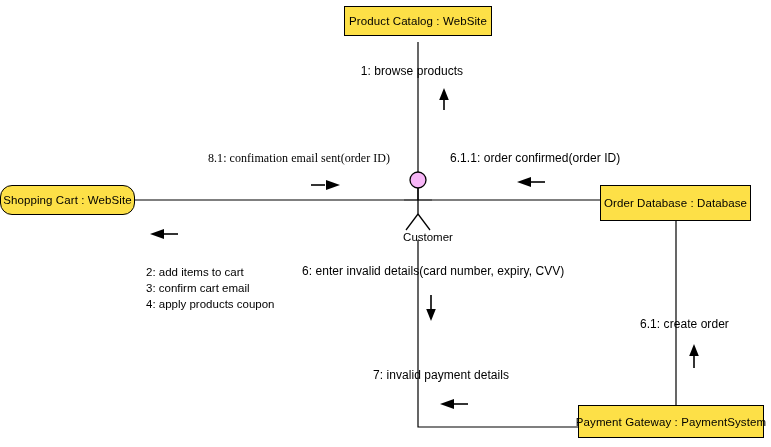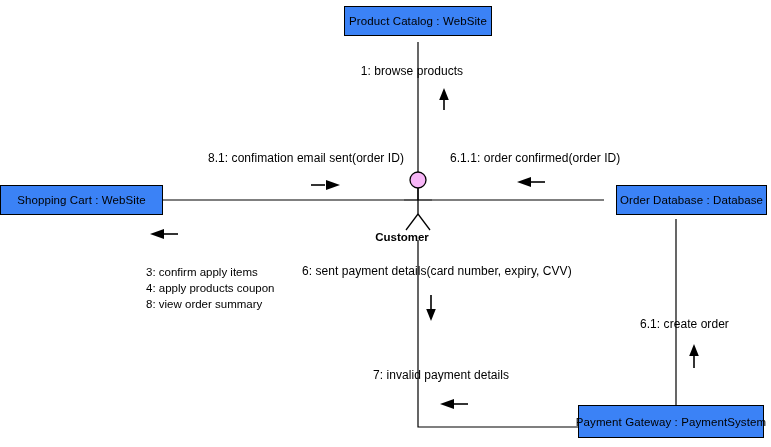--- a/index.html
+++ b/index.html
@@ -17,21 +17,21 @@
   #diagram-canvas {
     position: absolute;
     top: 0;
     left: 0;
     width: 771px;
     height: 447px;
   }
   .lifeline-box {
     position: absolute;
     box-sizing: border-box;
-    background: #3b82f6;
+    background: #fde047;
     border: 1px solid #000000;
     color: #000000;
     font-size: 11.5px;
     font-family: "Liberation Sans", sans-serif;
     display: flex;
     align-items: center;
     justify-content: center;
     white-space: nowrap;
     letter-spacing: 0.1px;
   }
@@ -120,43 +120,43 @@
   <g>
     <line x1="694" y1="368" x2="694" y2="354" stroke="#000000" stroke-width="1.6"></line>
     <polygon points="694,344 689.2,356 698.8,356" fill="#000000"></polygon>
   </g>
 </svg>
 
 <div class="lifeline-box" style="left:344px; top:6px; width:148px; height:30px;">
   <span>Product Catalog : WebSite</span>
 </div>
 
-<div class="lifeline-box" style="left:0px; top:185px; width:163px; height:30px;">
+<div class="lifeline-box" style="left:0px; top:185px; width:135px; height:30px;border-radius:12px;">
   <span>Shopping Cart : WebSite</span>
 </div>
 
-<div class="lifeline-box" style="left:616px; top:185px; width:151px; height:30px;">
+<div class="lifeline-box" style="left:600px; top:185px; width:151px; height:36px;">
   <span>Order Database : Database</span>
 </div>
 
 <div class="lifeline-box" style="left:578px; top:405px; width:186px; height:33px;">
   <span>Payment Gateway : PaymentSystem</span>
 </div>
 
-<div class="actor-label" style="left:402px; top:231px;font-weight:bold;">Customer</div>
+<div class="actor-label" style="left:428px; top:231px;">Customer</div>
 
 <div class="msg-label center" style="left:412px; top:64px;">1: browse products</div>
 
-<div class="msg-label" style="left:208px; top:151px;">8.1: confimation email sent(order ID)</div>
+<div class="msg-label" style="left:208px; top:151px;font-family:Liberation Serif, serif;">8.1: confimation email sent(order ID)</div>
 
 <div class="msg-label" style="left:450px; top:151px;text-align:right;">6.1.1: order confirmed(order ID)</div>
 
 <div class="msg-block" style="left:146px; top:264px;">
-  <div>3: confirm apply items</div>
+  <div>2: add items to cart</div>
+  <div>3: confirm cart email</div>
   <div>4: apply products coupon</div>
-  <div>8: view order summary</div>
 </div>
 
-<div class="msg-label" style="left:302px; top:264px;">6: sent payment details(card number, expiry, CVV)</div>
+<div class="msg-label" style="left:302px; top:264px;">6: enter invalid details(card number, expiry, CVV)</div>
 
 <div class="msg-label" style="left:357px; top:368px;margin-left:16px;">7: invalid payment details</div>
 
 <div class="msg-label" style="left:640px; top:317px;">6.1: create order</div>
 
 </body></html>

